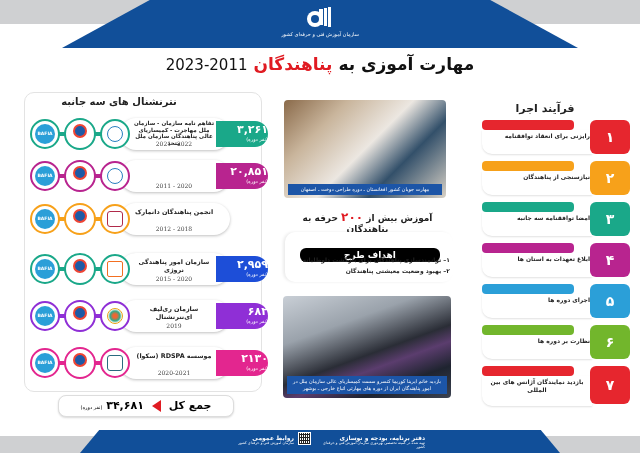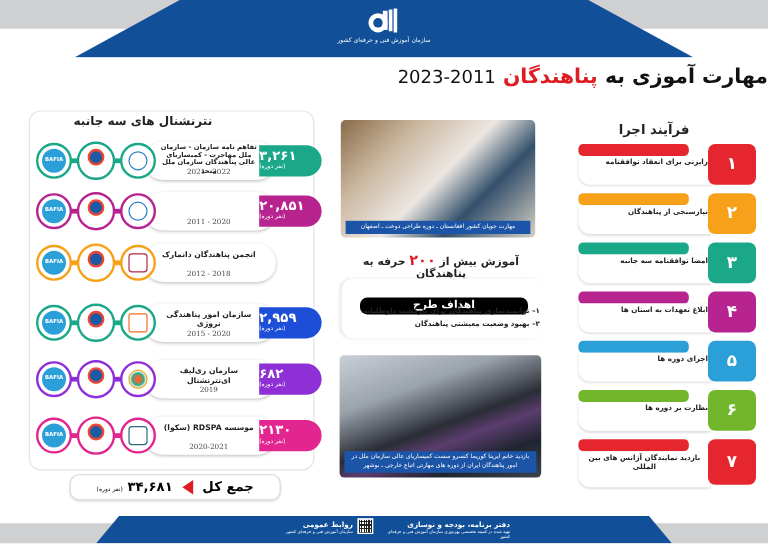--- a/index.html
+++ b/index.html
@@ -7,33 +7,33 @@
 
   
   .hdr-band { position: absolute; left: 0; top: 0; width: 640px; height: 24px; background: #cfd0d2; }
   .hdr-shape { position: absolute; left: 62px; top: 0; width: 516px; height: 48px; background: #114f99;
     clip-path: polygon(17% 0, 83% 0, 100% 100%, 0 100%); }
   .hdr-shape2 { position: absolute; left: 0; top: 0; width: 640px; height: 24px; background: #114f99;
     clip-path: polygon(24.5% 0, 75.5% 0, 73% 100%, 27% 100%); }
   .logo { position: absolute; left: 305px; top: 6px; width: 30px; height: 24px; }
   .logo-caption { position: absolute; left: 270px; top: 31px; width: 100px; text-align: center; color: #fff; font-size: 5px; direction: rtl; }
 
-  .title { position: absolute; left: 0; top: 54px; width: 640px; font-size: 17px; font-weight: bold; color: #111; direction: rtl; }
+  .title { position: absolute; left: 0; top: 54px; width: 640px; text-align: center; font-size: 17px; font-weight: bold; color: #111; direction: rtl; }
   .title .red { color: #e01b22; }
   .title .yrs { font-weight: normal; font-size: 15px; }
 
   
   .left-panel { position: absolute; left: 24px; top: 92px; width: 238px; height: 300px; border: 1px solid #e3e3e3; border-radius: 10px; background: #fff; }
   .left-title { position: absolute; left: 24px; top: 96px; width: 190px; text-align: center; font-size: 10px; font-weight: bold; direction: rtl; color: #222; }
 
   .row { position: absolute; left: 30px; width: 240px; height: 40px; }
   .pill { position: absolute; left: 90px; top: 4px; width: 110px; height: 32px; background: #fff; border-radius: 16px; box-shadow: 0 1px 3px rgba(0,0,0,0.25); }
   .pill-text { position: absolute; left: 104px; top: 6px; width: 80px; text-align: center; direction: rtl; font-size: 5.6px; font-weight: bold; color: #222; line-height: 1.2; }
   .pill-year { position: absolute; left: 104px; top: 26px; width: 80px; text-align: center; font-size: 6px; color: #444; font-family: "DejaVu Serif", serif; }
-  .num-tab { position: absolute; left: 186px; top: 7px; width: 52px; height: 26px; border-radius: 0 13px 13px 0; color: #fff; text-align: left; }
+  .num-tab { position: absolute; left: 186px; top: 7px; width: 52px; height: 26px; border-radius: 0 13px 13px 0; color: #fff; text-align: right; }
   .num-val { font-size: 11px; font-weight: bold; display: block; margin-top: 2px; }
   .num-unit { font-size: 5px; display: block; }
   .circ { position: absolute; width: 30px; height: 30px; border-radius: 50%; background: #fff; border: 2px solid; top: 5px; }
   .circ.bafia { left: 0; }
   .circ.mid { left: 34px; width: 32px; height: 32px; top: 4px; }
   .circ.partner { left: 70px; }
   .link-bar { position: absolute; left: 20px; top: 18px; width: 80px; height: 4px; }
   .bafia-inner { position: absolute; left: 3px; top: 3px; width: 20px; height: 20px; border-radius: 50%; background: #2b9fd8; color: #fff; font-size: 4.5px; font-weight: bold; text-align: center; line-height: 20px; }
   .mid-inner { position: absolute; left: 7px; top: 4px; width: 14px; height: 14px; border-radius: 50%; background: #1d5aa6; border: 2px solid #e43; }
   .partner-inner { position: absolute; left: 5px; top: 5px; width: 16px; height: 16px; border-radius: 50%; border: 1.5px solid #2a7fbf; background: #fff; }

